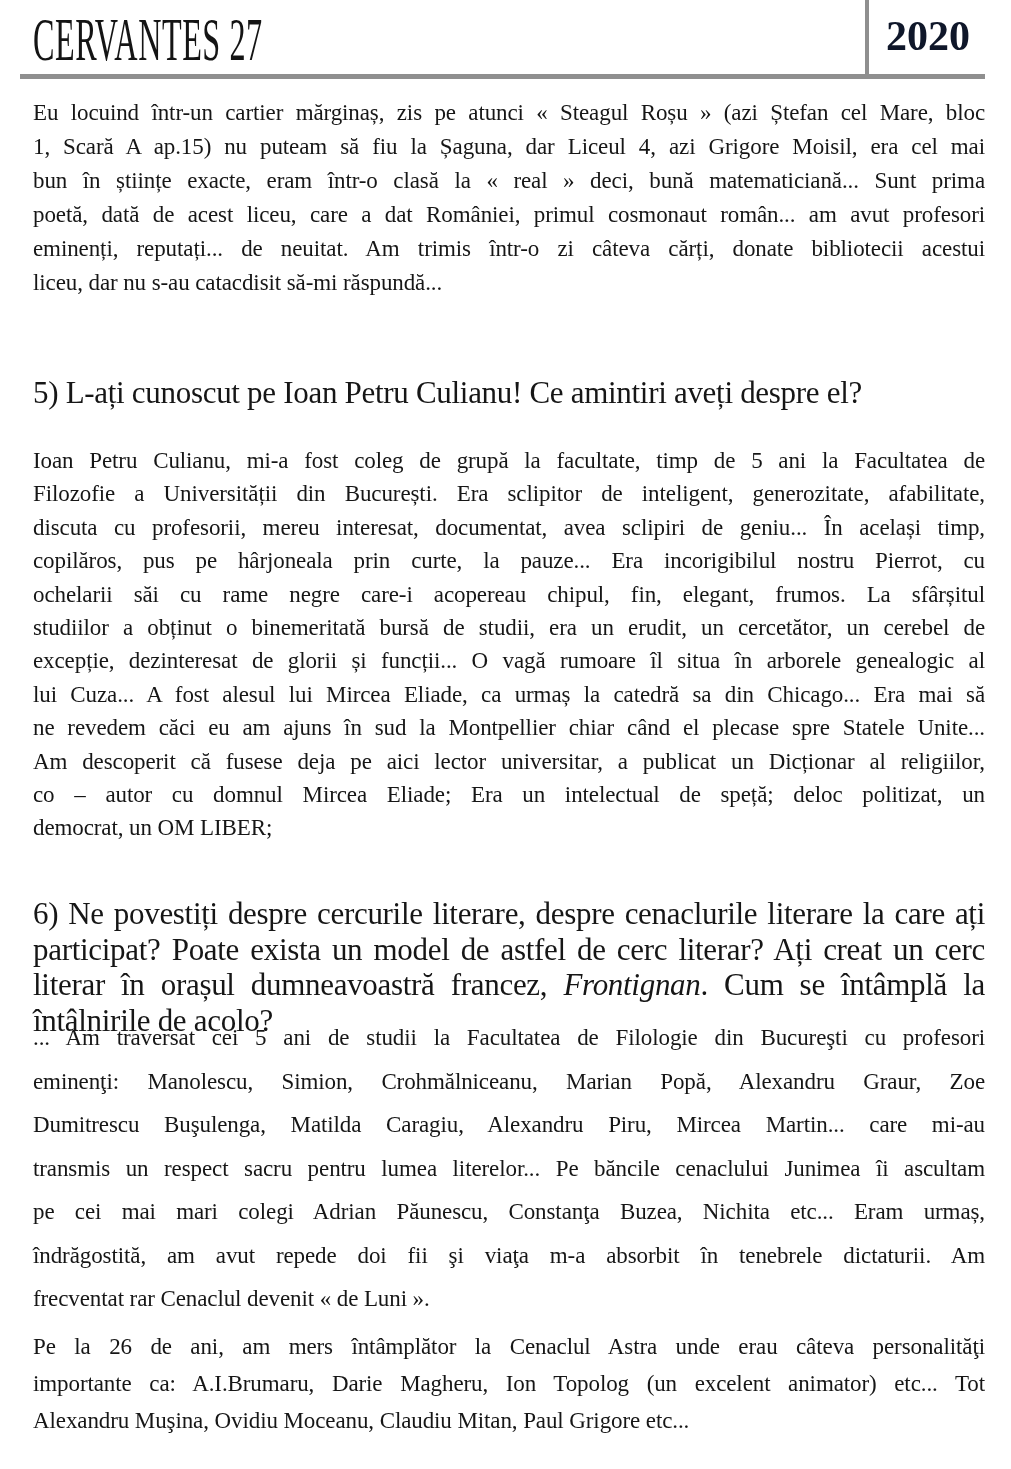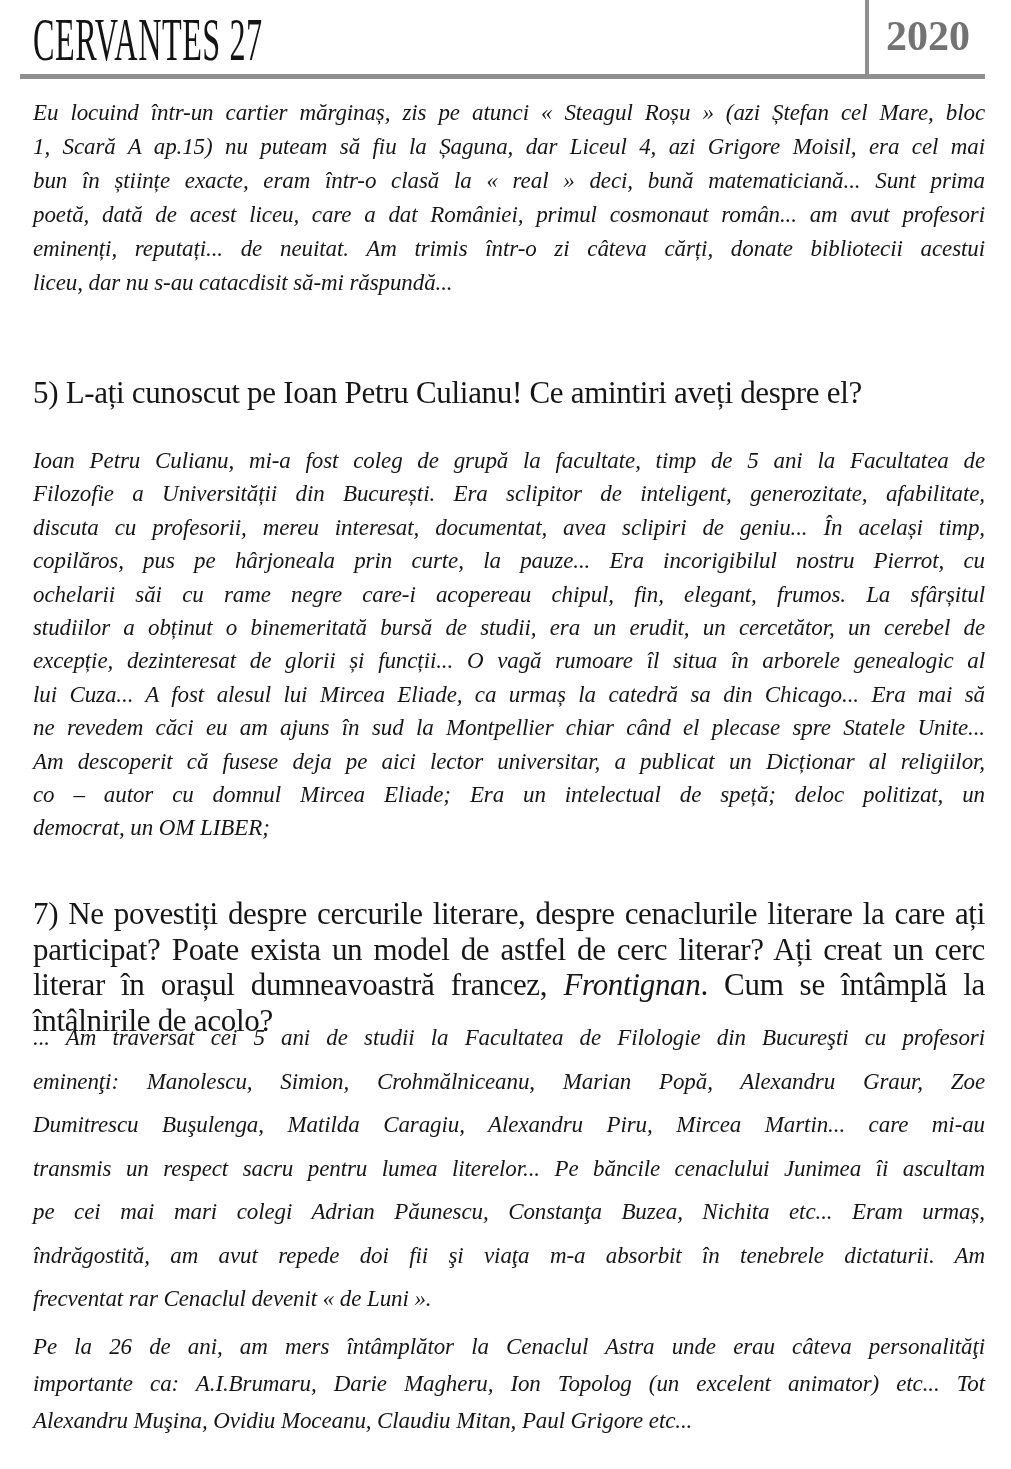--- a/index.html
+++ b/index.html
@@ -59,21 +59,20 @@
     width: 952px;
   }
   .ln {
     text-align: justify;
     text-align-last: justify;
     white-space: nowrap;
   }
   .ln.last { text-align-last: left; }
 
   .answer {
-    font-style: italic;
     font-size: 23px;
     letter-spacing: -0.1px;
   }
   .question {
     font-style: normal;
     font-size: 31px;
     letter-spacing: -0.3px;
   }
   #para1 { top: 96px;  line-height: 34px; }
   #q5    { top: 378px; line-height: 30px; }
@@ -84,21 +83,21 @@
 
   #q6 .q-bold { font-weight: normal; font-style: italic; }
 </style>
 </head>
 <body>
 
 <div class="masthead">CERVANTES 27</div>
 
 <div class="divider-v" style="background: rgb(143, 143, 143);"></div>
 
-<div class="year-box" style="color: #737373;">2020</div>
+<div class="year-box" style="color: #0f172a;">2020</div>
 
 <div class="rule-h" style="background: rgb(143, 143, 143);"></div>
 
 <div id="para1" class="block answer">
     <div class="ln">Eu locuind într-un cartier mărginaș, zis pe atunci « Steagul Roșu » (azi Ștefan cel Mare, bloc</div>
     <div class="ln">1, Scară A ap.15) nu puteam să fiu la Șaguna, dar Liceul 4, azi Grigore Moisil, era cel mai</div>
     <div class="ln">bun în științe exacte, eram într-o clasă la « real » deci, bună matematiciană... Sunt prima</div>
     <div class="ln">poetă, dată de acest liceu, care a dat României, primul cosmonaut român... am avut profesori</div>
     <div class="ln">eminenți, reputați... de neuitat. Am trimis într-o zi câteva cărți, donate bibliotecii acestui</div>
     <div class="ln last">liceu, dar nu s-au catacdisit să-mi răspundă...</div>
@@ -114,21 +113,21 @@
     <div class="ln">ochelarii săi cu rame negre care-i acopereau chipul, fin, elegant, frumos. La sfârșitul</div>
     <div class="ln">studiilor a obținut o binemeritată bursă de studii, era un erudit, un cercetător, un cerebel de</div>
     <div class="ln">excepție, dezinteresat de glorii și funcții... O vagă rumoare îl situa în arborele genealogic al</div>
     <div class="ln">lui Cuza... A fost alesul lui Mircea Eliade, ca urmaș la catedră sa din Chicago... Era mai să</div>
     <div class="ln">ne revedem căci eu am ajuns în sud la Montpellier chiar când el plecase spre Statele Unite...</div>
     <div class="ln">Am descoperit că fusese deja pe aici lector universitar, a publicat un Dicționar al religiilor,</div>
     <div class="ln">co – autor cu domnul Mircea Eliade; Era un intelectual de speță; deloc politizat, un</div>
     <div class="ln last">democrat, un OM LIBER;</div>
   </div>
 
-<div id="q6" class="block question"><span>7) Ne povestiți despre cercurile literare, despre cenaclurile literare la care ați participat? Poate exista un model de astfel de cerc literar? Ați creat un cerc literar în orașul dumneavoastră francez, </span><span class="q-bold">Frontignan</span><span>. Cum se întâmplă la întâlnirile de acolo?</span></div>
+<div id="q6" class="block question"><span>6) Ne povestiți despre cercurile literare, despre cenaclurile literare la care ați participat? Poate exista un model de astfel de cerc literar? Ați creat un cerc literar în orașul dumneavoastră francez, </span><span class="q-bold">Frontignan</span><span>. Cum se întâmplă la întâlnirile de acolo?</span></div>
 
 <div id="para3" class="block answer">
     <div class="ln">... Am traversat cei 5 ani de studii la Facultatea de Filologie din Bucureşti cu profesori</div>
     <div class="ln">eminenţi: Manolescu, Simion, Crohmălniceanu, Marian Popă, Alexandru Graur, Zoe</div>
     <div class="ln">Dumitrescu Buşulenga, Matilda Caragiu, Alexandru Piru, Mircea Martin... care mi-au</div>
     <div class="ln">transmis un respect sacru pentru lumea literelor... Pe băncile cenaclului Junimea îi ascultam</div>
     <div class="ln">pe cei mai mari colegi Adrian Păunescu, Constanţa Buzea, Nichita etc... Eram urmaș,</div>
     <div class="ln">îndrăgostită, am avut repede doi fii şi viaţa m-a absorbit în tenebrele dictaturii. Am</div>
     <div class="ln last">frecventat rar Cenaclul devenit « de Luni ».</div>
   </div>

